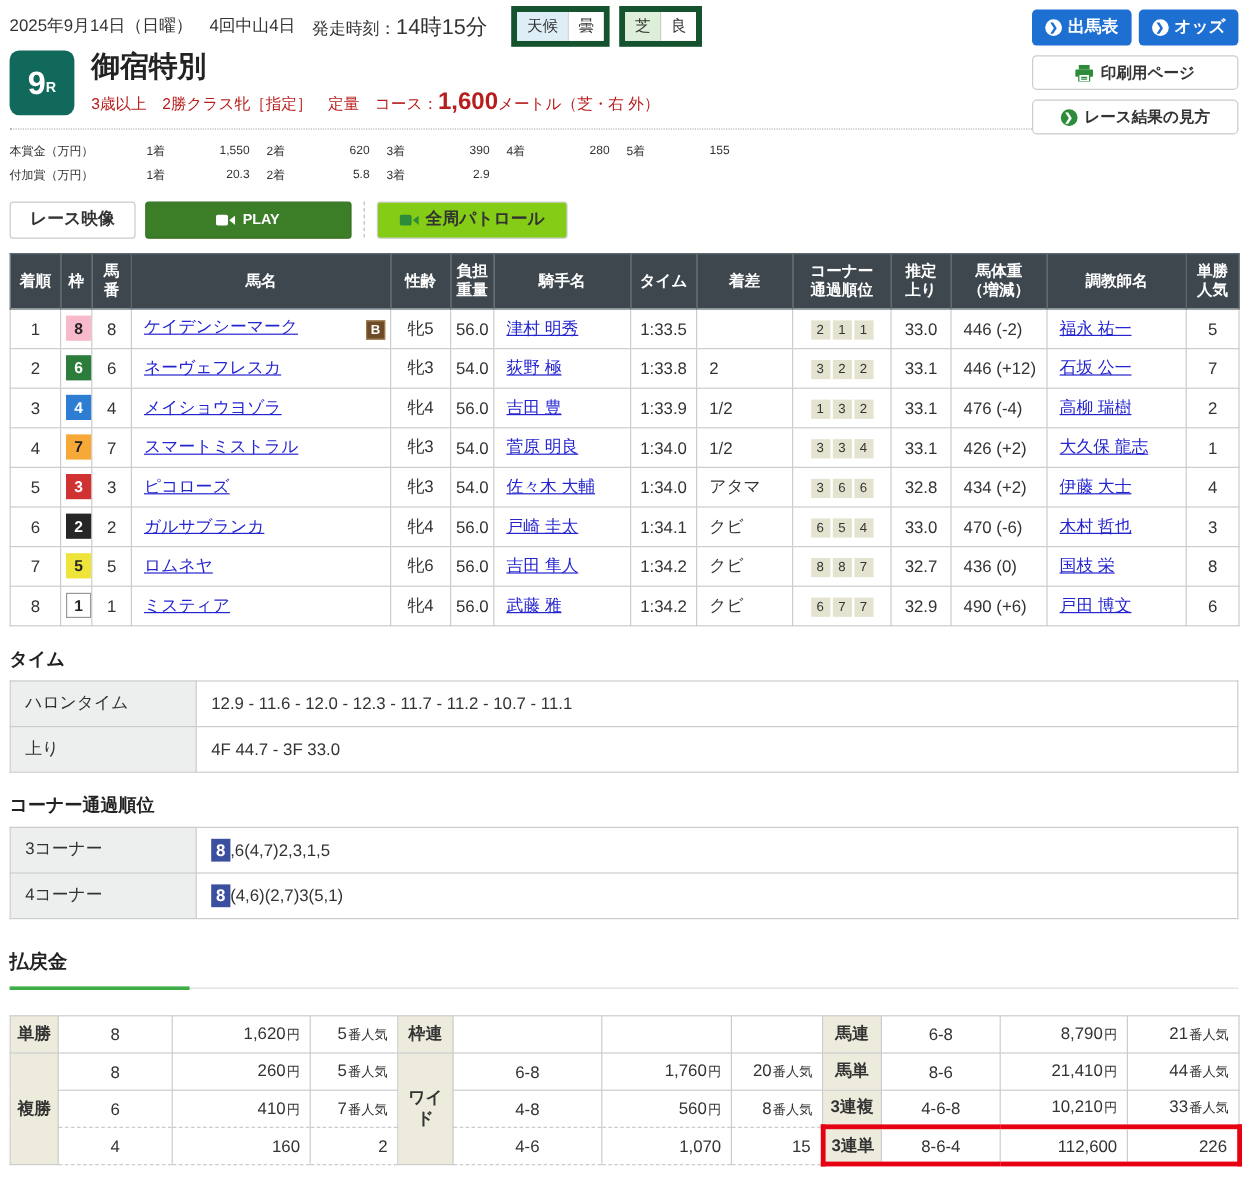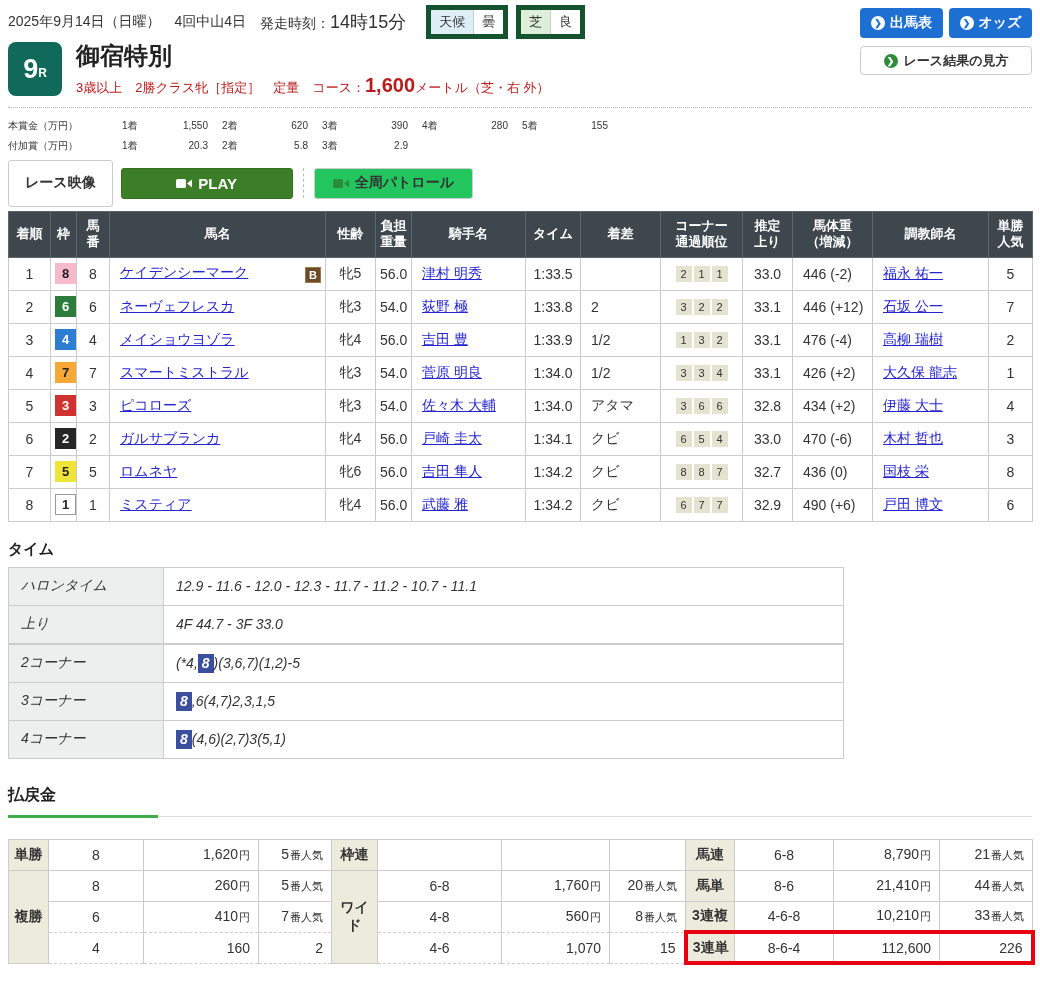--- a/index.html
+++ b/index.html
@@ -52,27 +52,27 @@
 
   
   .prize-block { padding: 8px 0 2px; font-size: 10px; }
   .prize-line { display: flex; height: 20px; align-items: center; }
   .prize-line .plname { width: 100px; }
   .prize-line .place { width: 34px; margin-left: 14px; }
   .prize-line .pval { width: 52px; text-align: right; }
 
   
   .video-row { display: flex; align-items: center; margin: 10px 0 12px; height: 31px; }
-  .btn-plain { background: #fff; border: 1px solid #ccc; border-radius: 3px; height: 47px;
+  .btn-plain { background: #fff; border: 1px solid #ccc; border-radius: 3px; height: 31px;
     padding: 0 16px; font-size: 14px; font-weight: bold; color: #333; cursor: pointer; }
   .btn-play { background: #3c7d28; border: 1px solid #35701f; border-radius: 3px; color: #fff;
-    font-weight: bold; font-size: 15px; height: 31px; width: 172px; margin-left: 8px;
+    font-weight: bold; font-size: 12px; height: 31px; width: 172px; margin-left: 8px;
     display: flex; align-items: center; justify-content: center; gap: 6px; cursor: pointer; }
   .vdivider { border-left: 1px dashed #bbb; height: 30px; margin: 0 10px 0 10px; }
-  .btn-patrol { background: #22c55e; border: 1px solid #ccc; border-radius: 3px; height: 31px;
+  .btn-patrol { background: #84cc16; border: 1px solid #ccc; border-radius: 3px; height: 31px;
     padding: 0 18px; font-size: 14px; font-weight: bold; color: #333;
     display: flex; align-items: center; gap: 6px; cursor: pointer; }
   .cam { display: inline-block; }
 
   
   table { border-collapse: collapse; }
   .results { width: 1024px; table-layout: fixed; margin-top: 2px; }
   .results th {
     background: #3d474d; color: #fff; font-size: 13px; font-weight: bold;
     border: 1px solid #5c686e; padding: 5px 2px; white-space: pre-line; line-height: 1.25;
@@ -92,21 +92,21 @@
   [data-waku="7"] { background: #f7a937; color: #222; }
   [data-waku="8"] { background: #f8b9cb; color: #222; }
   .bbadge { float: right; width: 16px; height: 16px; background: #6d4b26; border: 1px solid #9c7a4e;
     color: #fff; font-size: 11px; font-weight: bold; line-height: 15px; text-align: center; margin-top: 3px; }
   .cpass { display: inline-block; width: 16px; height: 16px; line-height: 16px; background: #e3e3d0;
     color: #333; font-size: 11px; text-align: center; margin: 0 1px; }
   .name-cell { white-space: nowrap; overflow: hidden; }
 
   
   h3.sec { font-size: 15px; font-weight: bold; color: #222; margin: 18px 0 8px; }
-  .kv { width: 836px; table-layout: fixed; font-style: italic; }
+  .kv { width: 1024px; table-layout: fixed; }
   .kv td { border: 1px solid #ccc; height: 38px; font-size: 14px; padding: 4px 12px; }
   .kv .klabel { background: #edefee; width: 155px; }
   .corner8 { display: inline-block; background: #3b4f9f; color: #fff; font-weight: bold;
     padding: 0 4px; height: 19px; line-height: 19px; }
 
   
   .payout-h { font-size: 16px; font-weight: bold; color: #222; margin-top: 26px; position: relative;
     padding-bottom: 10px; border-bottom: 1px solid #ddd; }
   .payout-h .greenbar { position: absolute; left: 0; bottom: -2px; width: 150px; height: 3px; background: #3fae49; }
   .payout { width: 1024px; table-layout: fixed; margin-top: 22px; }
@@ -161,20 +161,30 @@
         <button class="btn-blue">
             <span class="circ-w">❯</span>
             <span>出馬表</span>
           </button>
         <button class="btn-blue">
             <span class="circ-w">❯</span>
             <span>オッズ</span>
           </button>
       </div>
       <button class="btn-white">
+        <svg class="printer-icon" width="15" height="14" viewBox="0 0 15 14">
+            <rect x="3" y="0" width="9" height="4" fill="#2e8b3a"></rect>
+            <rect x="0" y="4" width="15" height="6" rx="1" fill="#2e8b3a"></rect>
+            <rect x="3" y="8" width="9" height="6" fill="#fff" stroke="#2e8b3a"></rect>
+            <line x1="5" y1="10.5" x2="10" y2="10.5" stroke="#2e8b3a"></line>
+            <line x1="5" y1="12" x2="10" y2="12" stroke="#2e8b3a"></line>
+          </svg>
+        <span>印刷用ページ</span>
+      </button>
+      <button class="btn-white">
           <span class="circ-g">❯</span>
           <span>レース結果の見方</span>
         </button>
     </div>
   </div>
 
   <div class="prize-block">
     <div class="prize-line">
       <span class="plname">本賞金（万円）</span>
       <span class="place">1着</span>
@@ -404,26 +414,23 @@
       <td class="klabel">ハロンタイム</td>
       <td>12.9 - 11.6 - 12.0 - 12.3 - 11.7 - 11.2 - 10.7 - 11.1</td>
     </tr>
     <tr>
       <td class="klabel">上り</td>
       <td>4F 44.7 - 3F 33.0</td>
     </tr>
   </tbody>
     </table>
 
+  <h3 class="sec">コーナー通過順位</h3>
   <table class="kv">
     <tbody>
-        <tr>
-      <td class="klabel">2コーナー</td>
-      <td><span>(*4,</span><span class="corner8">8</span><span>)(3,6,7)(1,2)-5</span></td>
-    </tr>
     <tr>
       <td class="klabel">3コーナー</td>
       <td><span></span><span class="corner8">8</span><span>,6(4,7)2,3,1,5</span></td>
     </tr>
     <tr>
       <td class="klabel">4コーナー</td>
       <td><span></span><span class="corner8">8</span><span>(4,6)(2,7)3(5,1)</span></td>
     </tr>
   </tbody>
     </table>

